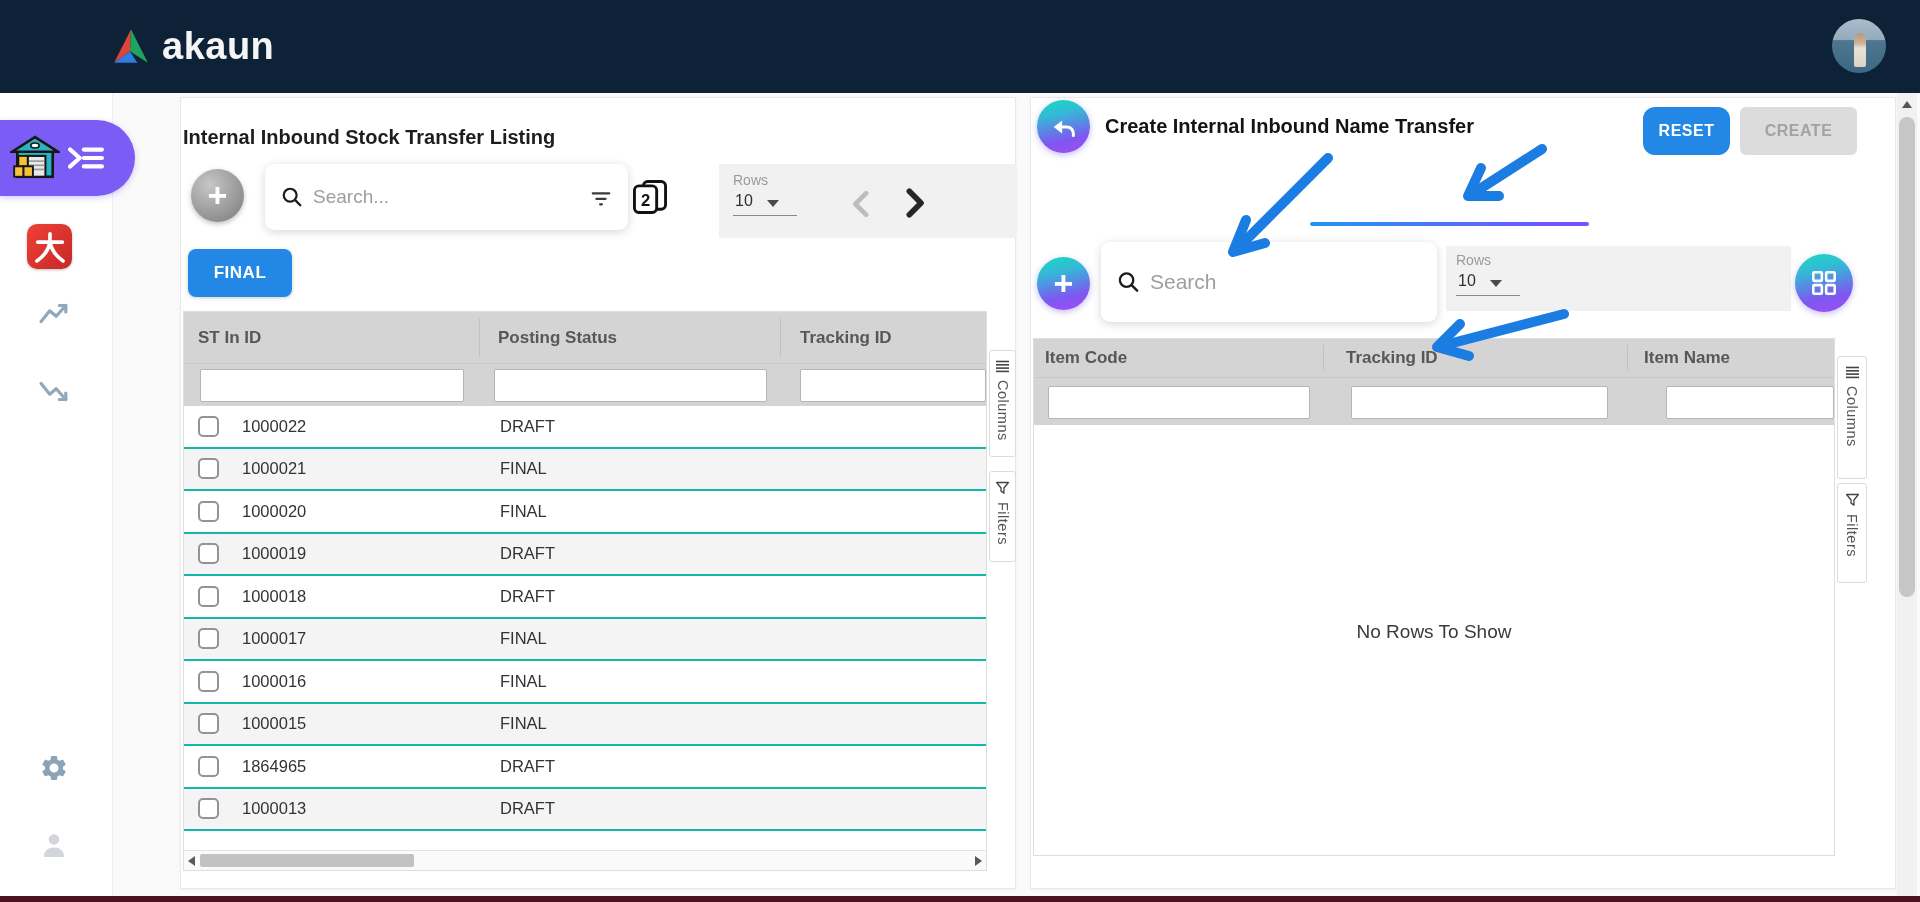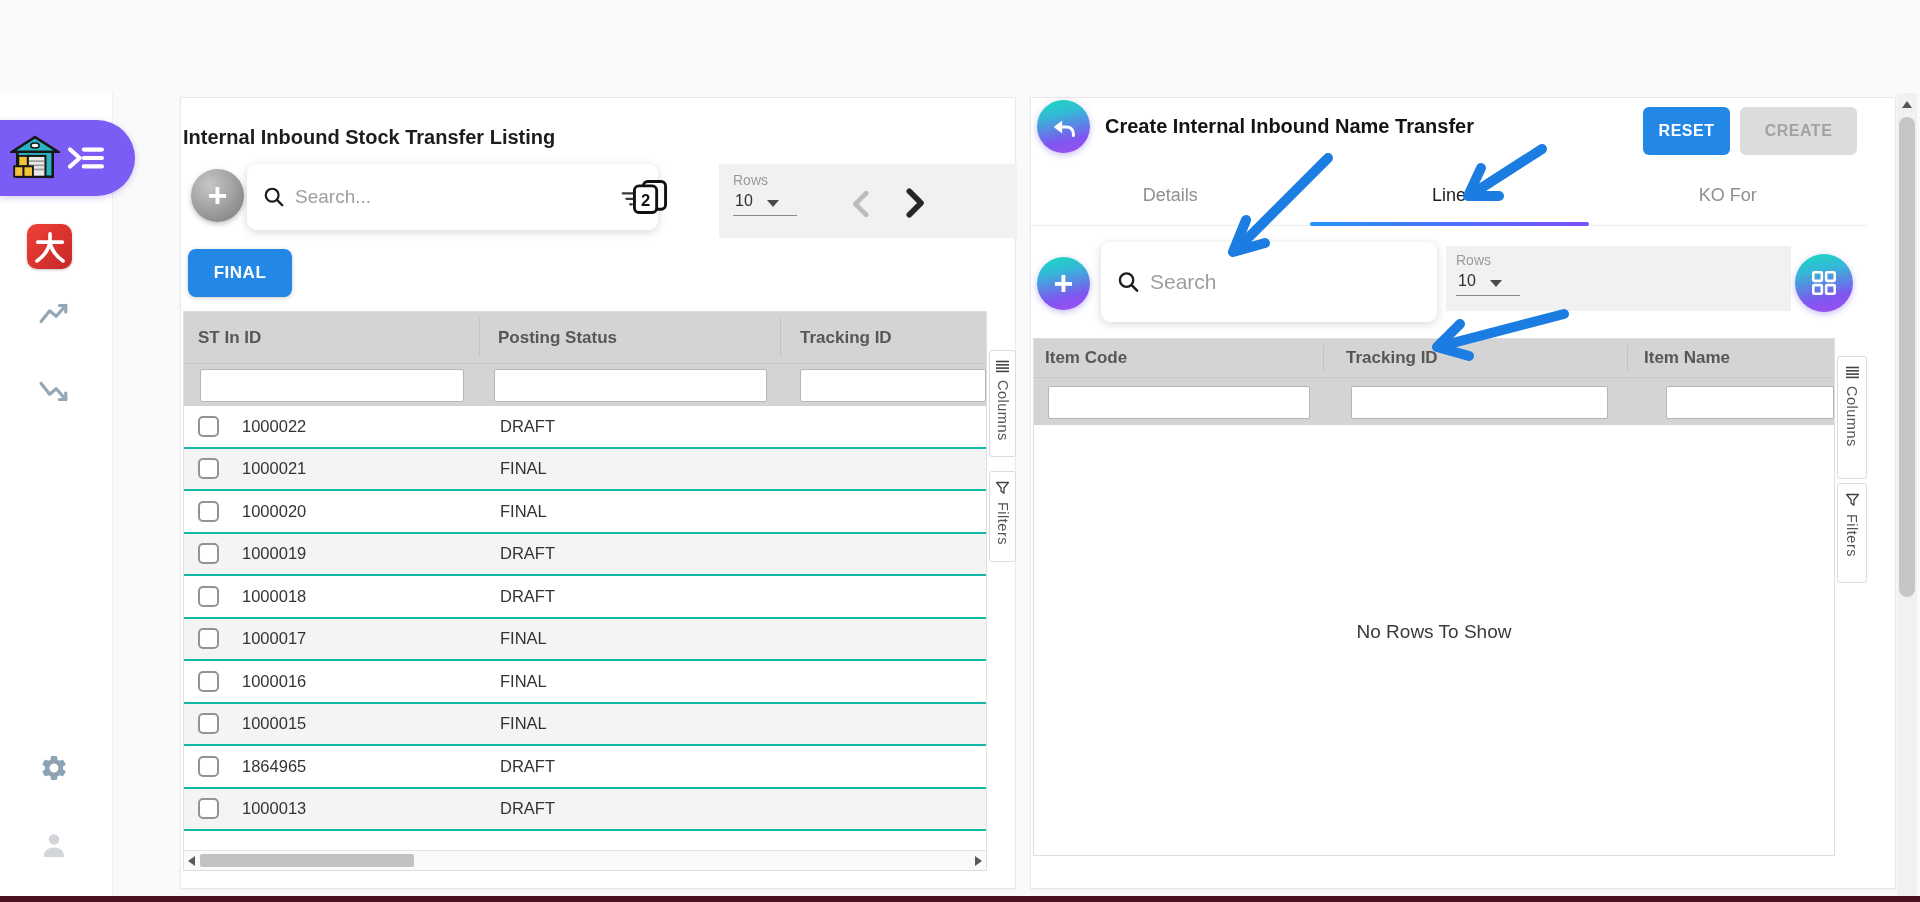--- a/index.html
+++ b/index.html
@@ -36,21 +36,21 @@
   .card-left  { left:180px;  width:836px; }
   .card-right { left:1030px; width:866px; }
 
   
   .lp-title { position:absolute; left:2px; top:28px; font-size:20px; font-weight:bold; color:#1d1d1d; }
   .plus-gray { position:absolute; left:10px; top:71px; width:53px; height:53px; border-radius:50%;
                background:radial-gradient(circle at 35% 30%, #c6c6c6, #8d8d8d 75%); color:#fff; font-size:34px; font-weight:bold;
                display:flex; align-items:center; justify-content:center; cursor:pointer; box-shadow:0 2px 5px rgba(0,0,0,.25); }
   .searchbox { position:absolute; background:#fff; border-radius:9px; box-shadow:0 2px 10px rgba(0,0,0,.16);
                display:flex; align-items:center; padding:0 16px; gap:10px; }
-  .sb-left  { left:66px; top:66px; width:411px; height:66px; }
+  .sb-left  { left:84px; top:66px; width:363px; height:66px; }
   .searchbox input { border:none; outline:none; flex:1; font-size:19px; color:#333; font-family:"Liberation Sans",sans-serif; background:transparent; }
   .searchbox input::placeholder { color:#9e9e9e; }
   .copy2 { position:absolute; left:449px; top:79px; cursor:pointer; }
 
   .graybar { position:absolute; background:#f1f1f1; }
   .gb-left { left:538px; top:66px; width:298px; height:74px; }
   .rows-ctl { position:absolute; }
   .rows-label { font-size:14px; color:#9a9a9a; }
   .rows-select { display:flex; align-items:flex-end; gap:14px; border-bottom:1px solid #8a8a8a; width:64px; padding:4px 2px 5px 2px; cursor:pointer; }
   .rows-select .val { font-size:16px; color:#2f2f2f; }
@@ -104,21 +104,21 @@
   .vt-filt-l { top:160px; height:91px; }
   .vt-cols-r { top:18px;  height:123px; }
   .vt-filt-r { top:145px; height:100px; }
 
   
   .grad-circle { position:absolute; border-radius:50%; display:flex; align-items:center; justify-content:center; cursor:pointer;
                  background:linear-gradient(168deg,#1fd2c5 8%,#35b7d8 30%,#7e57f0 72%,#a14ef2 100%);
                  box-shadow:0 2px 6px rgba(90,70,220,.35); }
   .back-btn { left:6px; top:2px; width:53px; height:53px; }
   .rp-title { position:absolute; left:74px; top:17px; font-size:20px; font-weight:bold; color:#141414; }
-  .reset-btn { position:absolute; left:612px; top:9px; width:87px; height:48px; background:#2287e5; border:none; border-radius:6px;
+  .reset-btn { position:absolute; left:612px; top:9px; width:87px; height:48px; background:#2287e5; border:none; border-radius:12px;
                color:#fff; font-size:16px; font-weight:bold; letter-spacing:.5px; cursor:pointer; font-family:"Liberation Sans",sans-serif; }
   .create-btn { position:absolute; left:709px; top:9px; width:117px; height:48px; background:#dcdcdc; border:none; border-radius:6px;
                color:#a2a2a2; font-size:16px; font-weight:bold; letter-spacing:.5px; cursor:default; font-family:"Liberation Sans",sans-serif; }
   .tabs { position:absolute; left:0; top:68px; width:836px; height:60px; display:flex; border-bottom:1px solid #ededed; }
   .tab { flex:1; display:flex; align-items:center; justify-content:center; font-size:18px; color:#8f8f8f; cursor:pointer; }
   .tab.active { color:#1b1b1b; }
   .tab-underline { position:absolute; left:279px; top:124px; width:279px; height:4px;
                    background:linear-gradient(90deg,#2196f3,#7c4dff); border-radius:2px; }
   .plus-grad { left:6px; top:159px; width:53px; height:53px; color:#fff; font-size:34px; font-weight:bold; }
   .sb-right { left:70px; top:144px; width:336px; height:80px; }
@@ -134,20 +134,31 @@
   .vscroll .vthumb { position:absolute; left:2px; top:24px; width:16px; height:480px; background:#c6c6c6; border-radius:8px; }
   .bottombar { position:absolute; left:0; bottom:0; width:1920px; height:6px; background:#4d1220; z-index:7; }
 
   .annotations { position:absolute; left:0; top:0; z-index:40; pointer-events:none; }
 </style>
 </head>
 <body>
 
 <div class="stage">
 
+  <header class="navbar">
+    <div class="logo">
+      <svg width="42" height="42" viewBox="0 0 40 40">
+        <polygon points="20,3 4,35 19,24" fill="#e04438"></polygon>
+        <polygon points="20,3 36,35 19,24" fill="#1ea45c"></polygon>
+        <polygon points="4,35 19,24 26,35" fill="#2f7de1"></polygon>
+      </svg>
+      <span class="brand">akaun</span>
+    </div>
+    <div class="avatar"></div>
+  </header>
 
   <nav class="sidebar">
     <div class="side-pill">
       <svg class="wh" width="50" height="50" viewBox="0 0 48 48">
         <rect x="7" y="17" width="34" height="25" fill="#2ab3c4" stroke="#171717" stroke-width="2.5"></rect>
         <polygon points="2,18 24,4 46,18" fill="#2ab3c4" stroke="#171717" stroke-width="2.5"></polygon>
         <ellipse cx="24" cy="12" rx="4" ry="2.4" fill="#fff" stroke="#171717" stroke-width="1.6"></ellipse>
         <rect x="17" y="22" width="17" height="20" fill="#e9e9e9" stroke="#171717" stroke-width="2"></rect>
         <line x1="18" y1="27" x2="33" y2="27" stroke="#9a9a9a" stroke-width="1.6"></line>
         <line x1="18" y1="31" x2="33" y2="31" stroke="#9a9a9a" stroke-width="1.6"></line>
@@ -337,25 +348,20 @@
     <div class="grad-circle back-btn">
       <svg width="30" height="30" viewBox="0 0 32 32">
         <polygon points="14,9 5,16 14,23" fill="#fff"></polygon>
         <path d="M12,16 h7 a7,7 0 0 1 7,7 v2" fill="none" stroke="#fff" stroke-width="3.2" stroke-linecap="round"></path>
       </svg>
     </div>
     <h2 class="rp-title">Create Internal Inbound Name Transfer</h2>
     <button class="reset-btn">RESET</button>
     <button class="create-btn">CREATE</button>
 
-    <div class="tabs">
-      <div class="tab">Details</div>
-      <div class="tab active">Line</div>
-      <div class="tab">KO For</div>
-    </div>
     <div class="tab-underline"></div>
 
     <div class="grad-circle plus-grad">+</div>
 
     <div class="searchbox sb-right">
       <svg width="24" height="24" viewBox="0 0 24 24">
         <circle cx="10" cy="10" r="7" fill="none" stroke="#1c1c1c" stroke-width="2.4"></circle>
         <line x1="15.5" y1="15.5" x2="21" y2="21" stroke="#1c1c1c" stroke-width="2.6" stroke-linecap="round"></line>
       </svg>
       <input type="text" placeholder="Search" style="">

